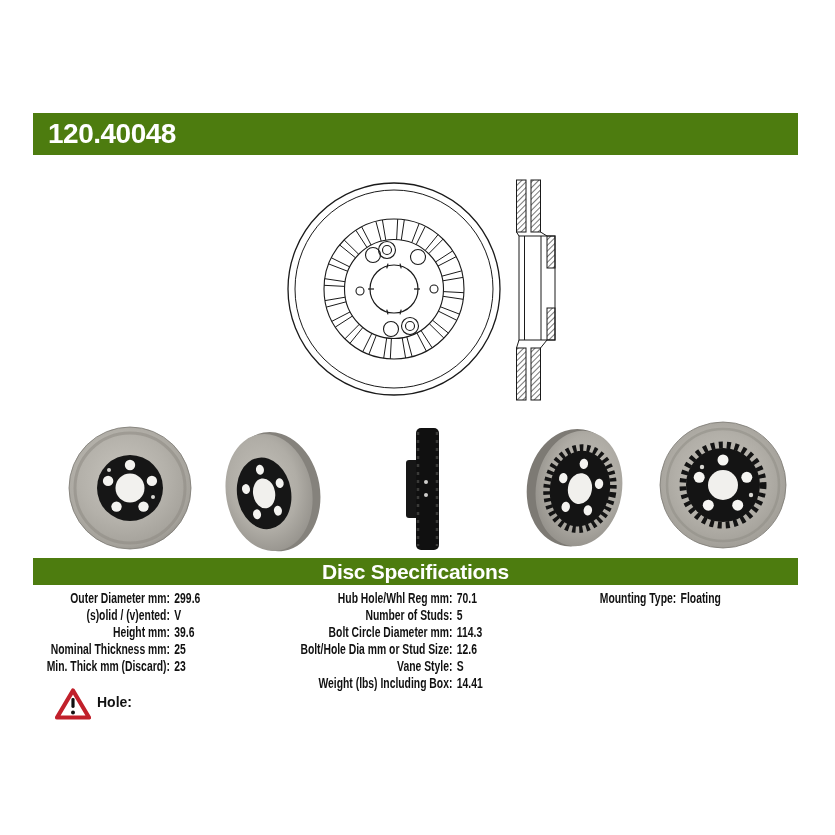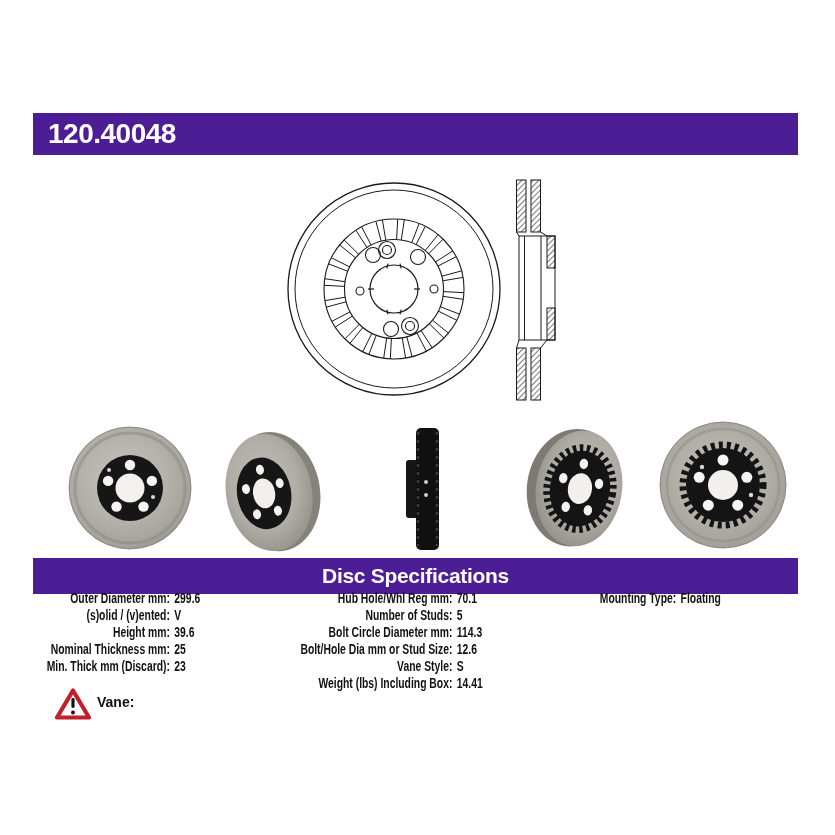--- a/index.html
+++ b/index.html
@@ -1,20 +1,20 @@
 <!DOCTYPE html>
 <html><head>
 <meta charset="utf-8">
 <style>
   html,body{margin:0;padding:0;background:#ffffff;}
   body{width:835px;height:835px;position:relative;font-family:"Liberation Sans",sans-serif;color:#111;overflow:hidden;}
   .abs{position:absolute;}
-  .bar{position:absolute;background:#4c1d95;color:#fff;box-sizing:border-box;text-align:center;}
+  .bar{position:absolute;background:#4d7c0f;color:#fff;box-sizing:border-box;text-align:center;}
   #header-bar{left:33px;top:113px;width:765px;height:42px;display:flex;align-items:center;justify-content:space-between;padding:0 15px;font-weight:bold;font-size:28px;letter-spacing:-0.5px;}
-  #spec-bar{left:33px;top:558px;width:765px;height:36px;display:flex;align-items:center;justify-content:center;font-weight:bold;font-size:21px;letter-spacing:-0.3px;}
+  #spec-bar{left:33px;top:558px;width:765px;height:27px;display:flex;align-items:center;justify-content:center;font-weight:bold;font-size:21px;letter-spacing:-0.3px;}
   .spec-col{position:absolute;top:590px;font-size:14px;font-weight:bold;line-height:17px;transform:scaleX(0.74);transform-origin:top left;white-space:nowrap;}
   #spec-col-1{left:33px;}
   #spec-col-2{left:240px;}
   #spec-col-3{left:560px;}
   .spec-row{display:flex;height:17px;}
   .spec-label{display:inline-block;text-align:right;}
   #spec-col-1 .spec-label{width:185px;}
   #spec-col-2 .spec-label{width:287px;}
   #spec-col-3 .spec-label{width:157px;}
   .spec-value{margin-left:6px;}
@@ -282,13 +282,13 @@
       <span class="spec-label">Mounting Type:</span>
       <span class="spec-value">Floating</span>
     </div>
 </div>
 
 <svg class="abs" style="left:55px;top:688px" width="36" height="33" viewBox="0 0 36 33">
   <path d="M18 2.5 L34 29.5 L2 29.5 Z" fill="#ffffff" stroke="#c1202b" stroke-width="4.2" stroke-linejoin="round"></path>
   <rect x="16.4" y="10" width="3.2" height="10" rx="1.4" fill="#111"></rect>
   <circle cx="18" cy="24.5" r="2" fill="#111"></circle>
 </svg>
-<div class="abs" id="note-label">Vane:</div>
+<div class="abs" id="note-label">Hole:</div>
 
 </body></html>

